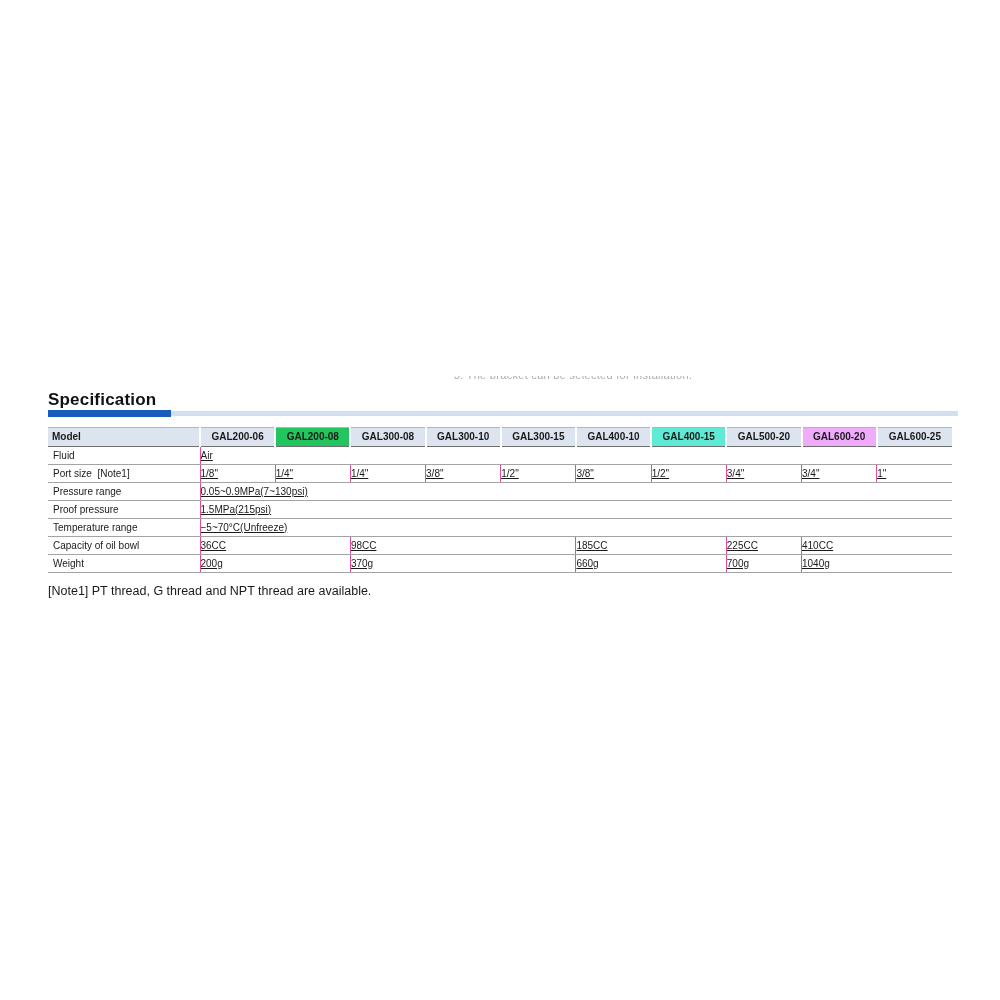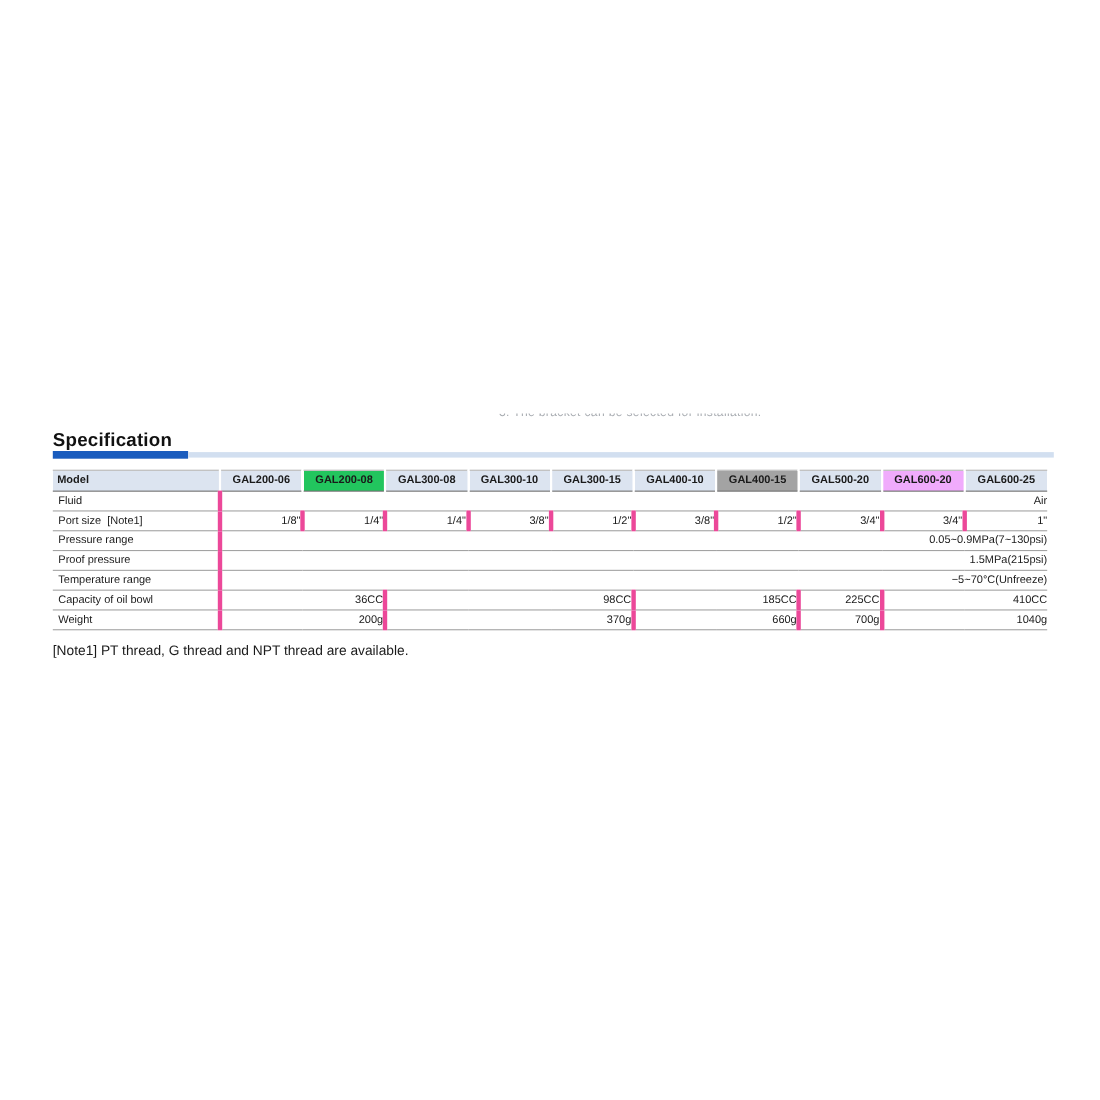--- a/index.html
+++ b/index.html
@@ -65,23 +65,24 @@
   .spec-table thead th {
     font-weight: bold;
     text-align: left;
     border-top: 1px solid #b3b3b3;
     border-bottom: 1px solid #6e6e6e;
     height: 19px;
   }
   .spec-table thead th + th { border-left: 2px solid #ffffff; text-align: center; padding: 1px 0; }
   .spec-table tbody td { border-bottom: 1px solid #a3a3a3; }
   .spec-table tbody td.val {
-    text-align: right;
-    border-left: 4px solid #ec4899;
+    text-align: left;
+    border-left: 1px solid #ec4899;
     padding: 1px 0;
+    text-decoration: underline;
   }
   .spec-table tbody td.label { text-align: left; padding-left: 5px; }
 </style>
 </head>
 <body>
 
 <div class="clipped-line">
   <span>3. The bracket can be selected for installation.</span>
 </div>
 
@@ -108,21 +109,21 @@
   </colgroup>
   <thead>
     <tr>
       <th style="background: rgb(220, 228, 240);">Model</th>
       <th style="background: rgb(220, 228, 240);">GAL200-06</th>
       <th style="background: #22c55e;">GAL200-08</th>
       <th style="background: rgb(220, 228, 240);">GAL300-08</th>
       <th style="background: rgb(220, 228, 240);">GAL300-10</th>
       <th style="background: rgb(220, 228, 240);">GAL300-15</th>
       <th style="background: rgb(220, 228, 240);">GAL400-10</th>
-      <th style="background: #a3a3a3;">GAL400-15</th>
+      <th style="background: #5eead4;">GAL400-15</th>
       <th style="background: rgb(220, 228, 240);">GAL500-20</th>
       <th style="background: #f0abfc;">GAL600-20</th>
       <th style="background: rgb(220, 228, 240);">GAL600-25</th>
     </tr>
   </thead>
   <tbody>
     <tr>
       <td class="label">Fluid</td>
       <td class="val" colspan="10">Air</td>
     </tr>

